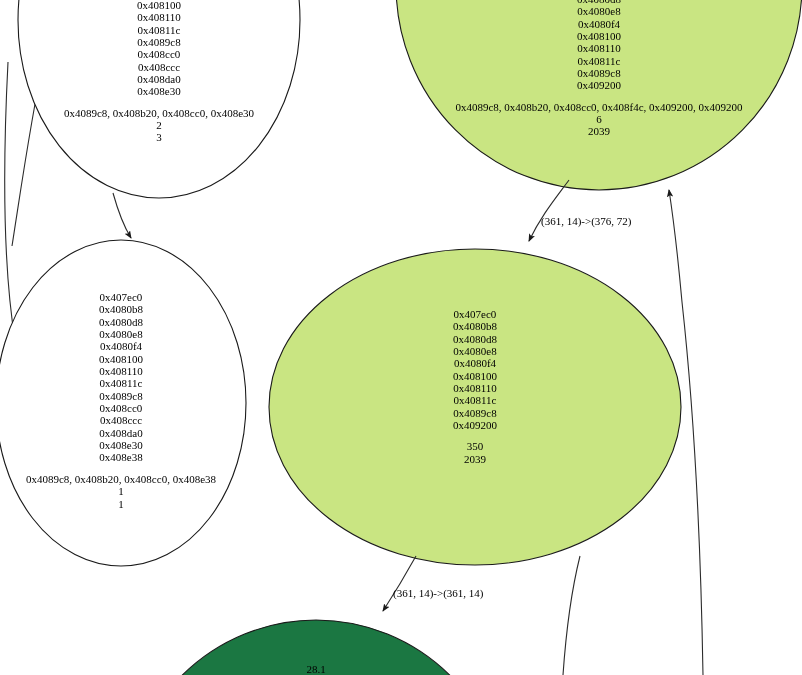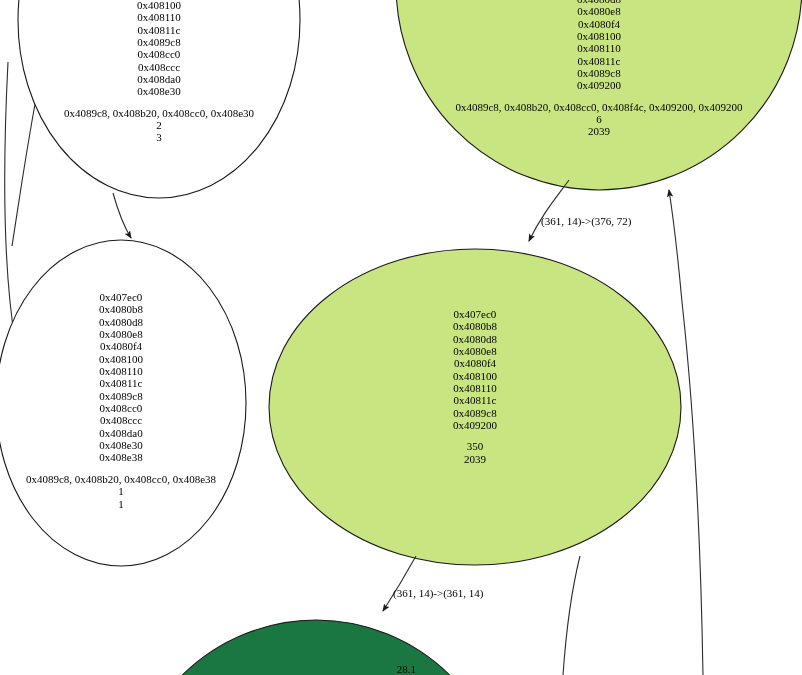--- a/index.html
+++ b/index.html
@@ -152,21 +152,21 @@
     <span class="lbl-line">0x408100</span>
     <span class="lbl-line">0x408110</span>
     <span class="lbl-line">0x40811c</span>
     <span class="lbl-line">0x4089c8</span>
     <span class="lbl-line">0x409200</span>
     <span class="lbl-line blank"></span>
     <span class="lbl-line">350</span>
     <span class="lbl-line">2039</span>
   </div>
 
-  <div class="node-label" style="left:216px; top:663px; width:200px;text-align:right;">
+  <div class="node-label" style="left:216px; top:663px; width:200px;">
     <span class="lbl-line head">28.1</span>
   </div>
 
   <div class="edge-label" style="left:541px; top:215px;">(361, 14)-&gt;(376, 72)</div>
 
   <div class="edge-label" style="left:393px; top:587px;">(361, 14)-&gt;(361, 14)</div>
 
 </div>
 
 </body></html>

